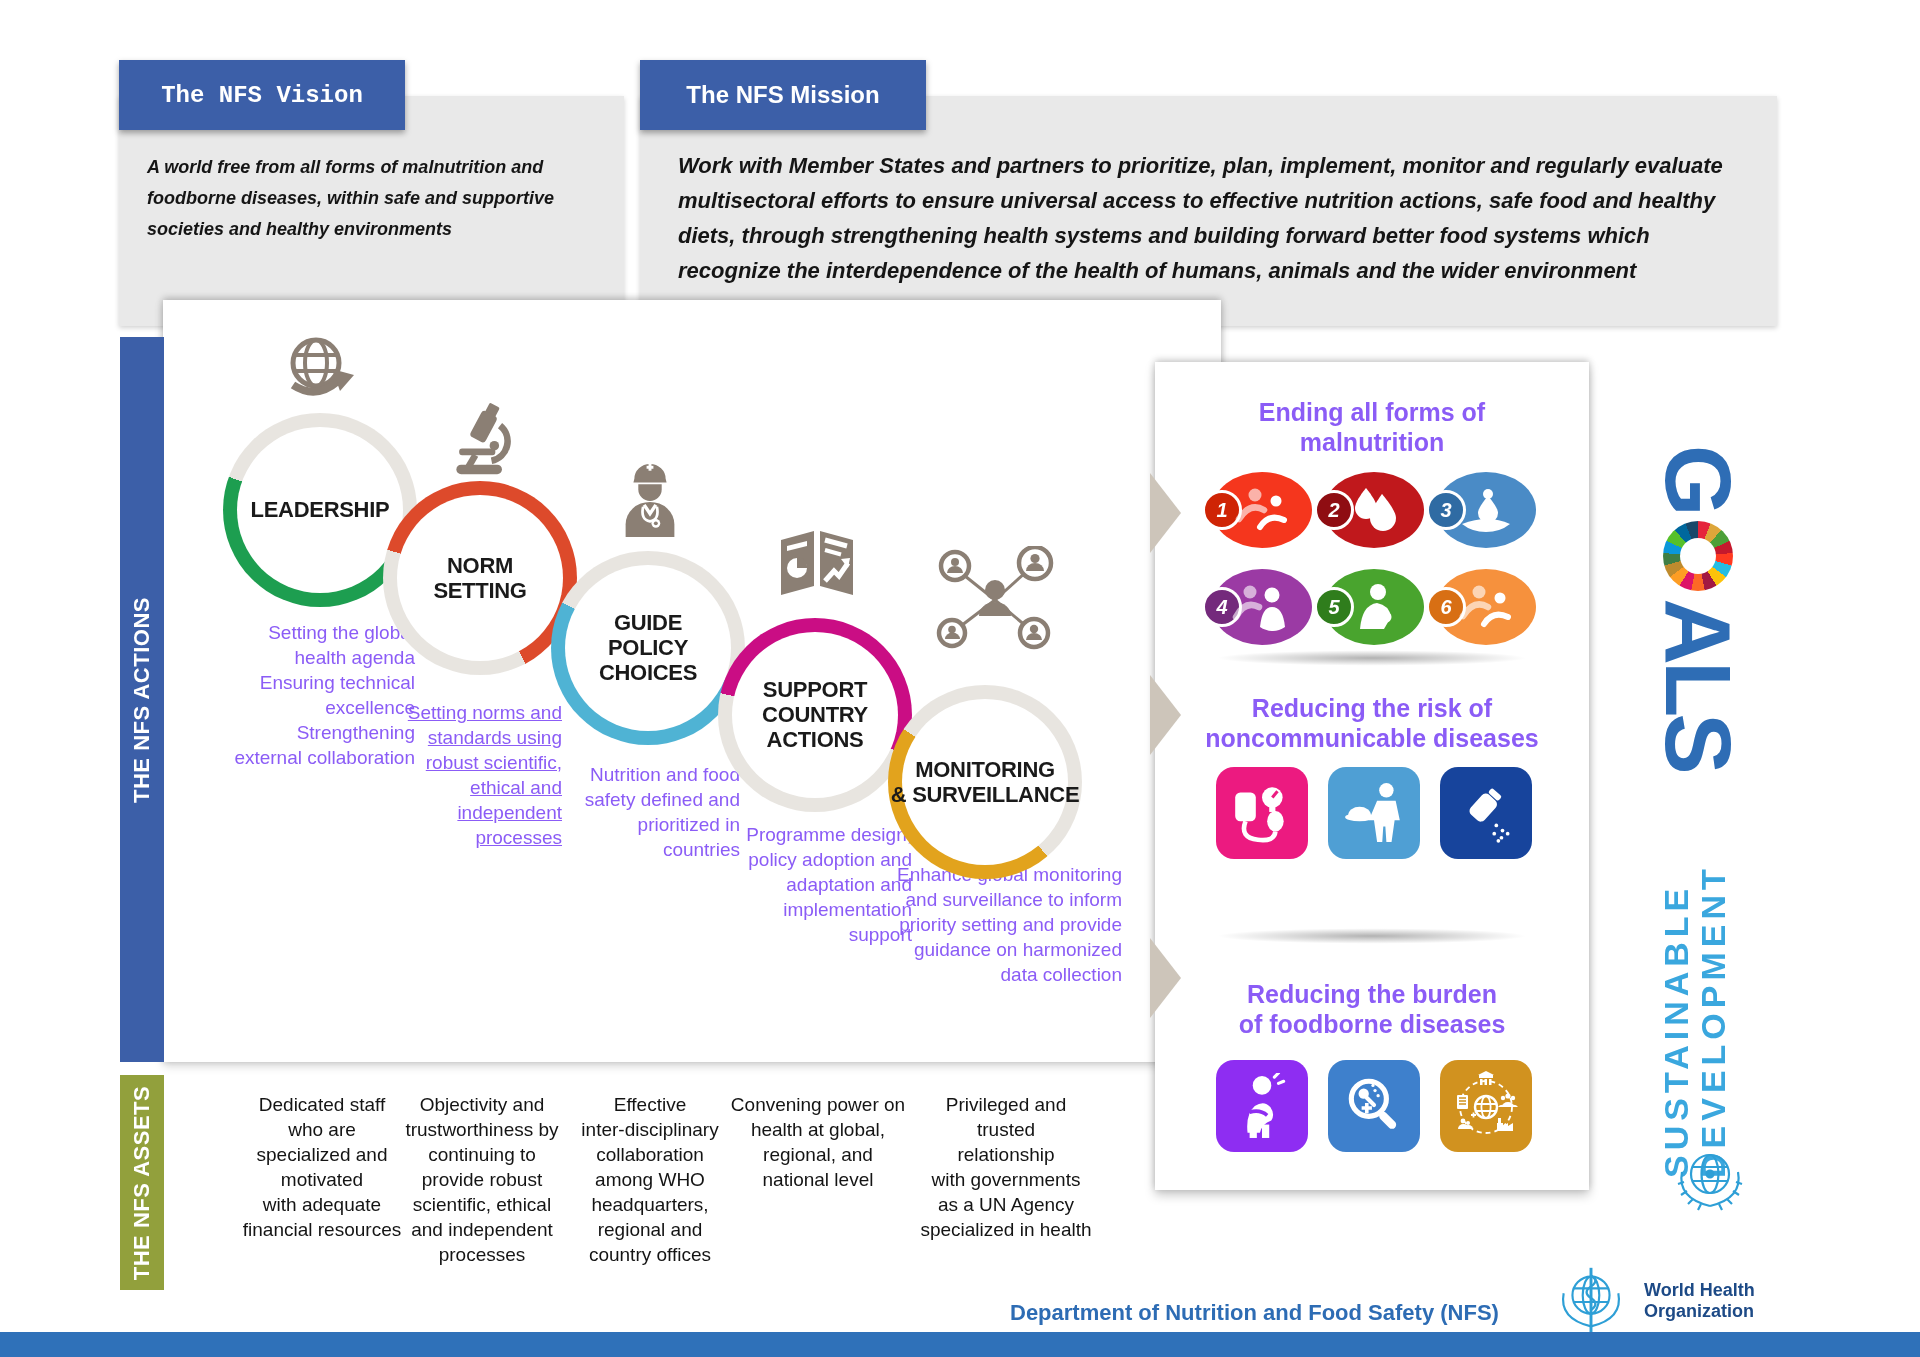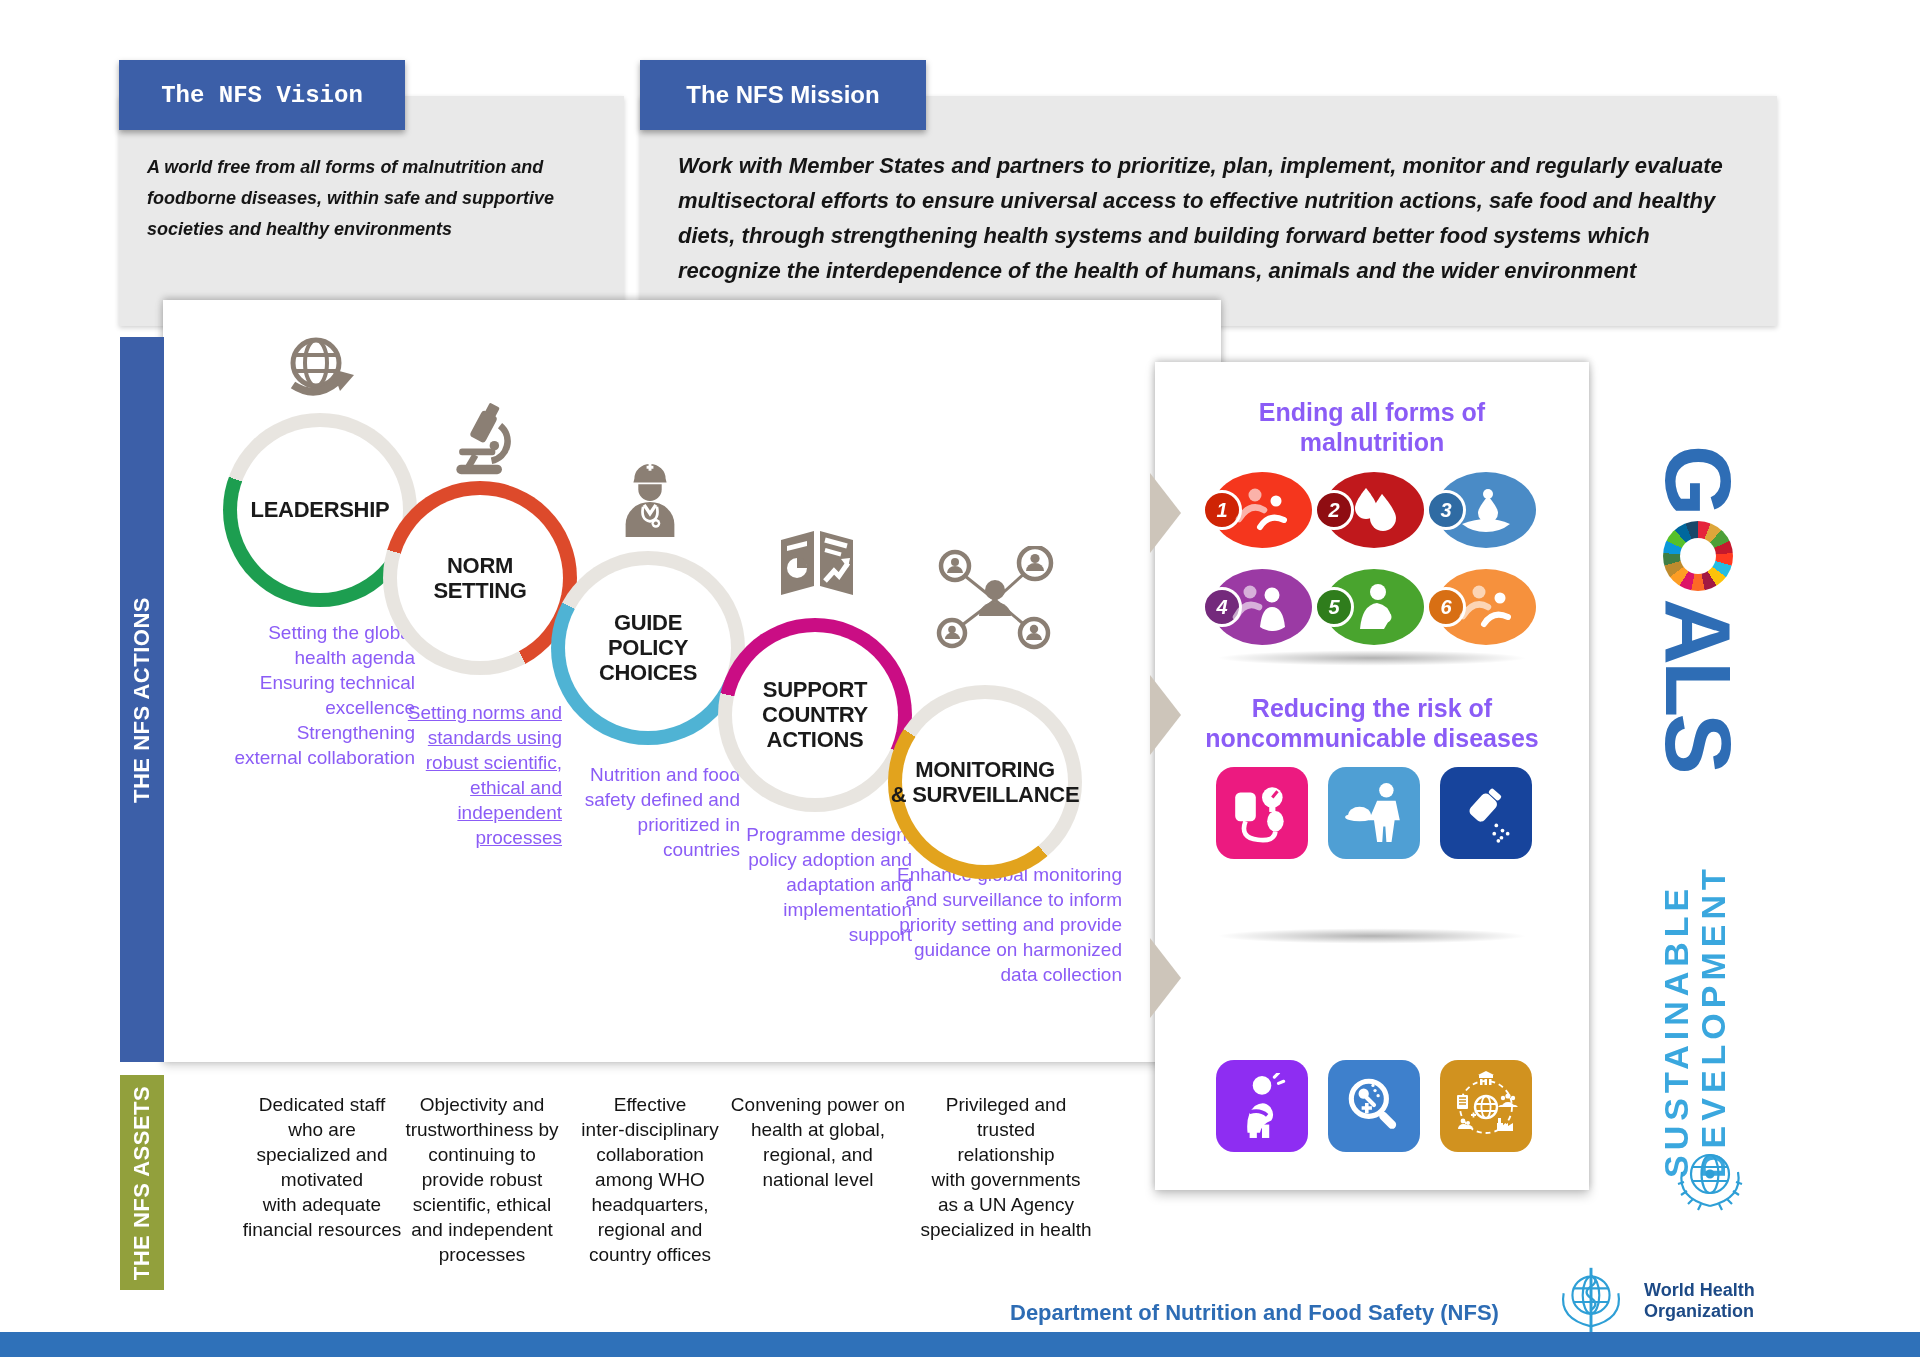--- a/index.html
+++ b/index.html
@@ -395,20 +395,22 @@
           <circle cx="48" cy="49" r="1.8"></circle>
           <circle cx="40" cy="52" r="1.8"></circle>
         <circle cx="47" cy="56" r="1.8"></circle>
           <circle cx="53" cy="52" r="1.8"></circle>
           <circle cx="44" cy="59" r="1.8"></circle>
       </g>
     </svg>
   </div>
 
   <div class="divider dv2"></div>
+  <div class="sec-title st3">Reducing the burden
+of foodborne diseases</div>
 
   <div class="sq" style="left: 1216px; top: 1060px; background-color: rgb(142, 45, 242);">
     <svg width="66" height="66" viewBox="0 0 64 64">
       <circle cx="32" cy="12" r="9" fill="#fff"></circle>
       <path d="M44 4 l4 -4 M48 10 l5 -2" stroke="#fff" stroke-width="3" stroke-linecap="round"></path>
       <path d="M18 58 q-2 -18 7 -26 q9 -6 15 1 q5 7 1 13 q-9 3 -11 12 Z" fill="#fff"></path>
       <path d="M20 38 q10 -3 17 3" stroke="#8e2df2" stroke-width="3.5" fill="none"></path>
       <rect x="20" y="52" width="7" height="11" fill="#fff"></rect>
       <rect x="32" y="50" width="7" height="13" fill="#fff"></rect>
     </svg>

